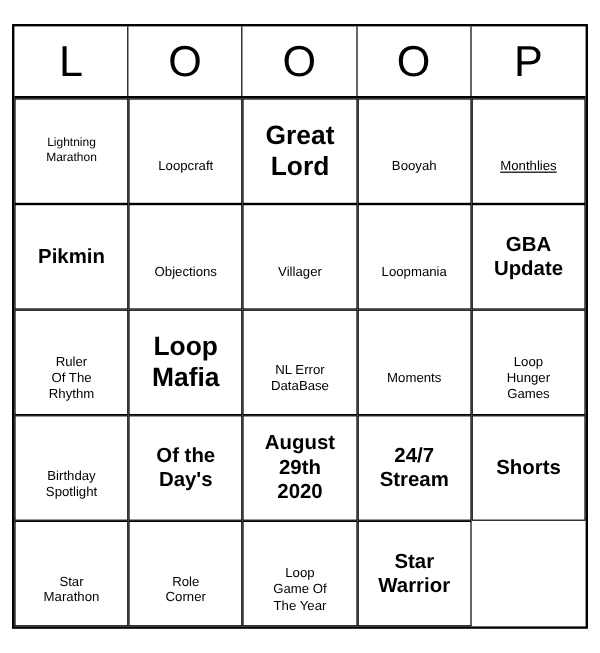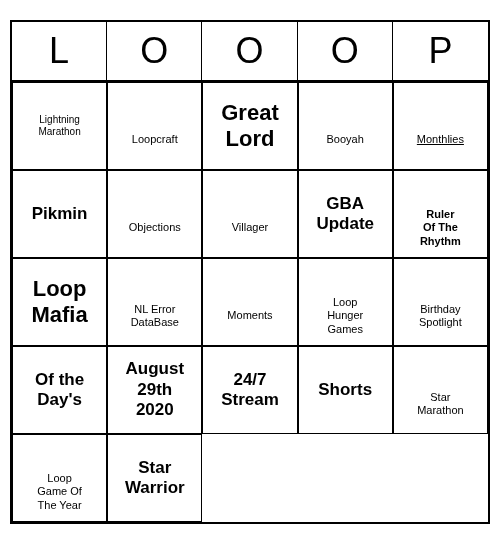--- a/index.html
+++ b/index.html
@@ -95,25 +95,28 @@
       <div class="cell">
         <span class="cell-text medium" style="white-space: pre-line;">Pikmin</span>
       </div>
       <div class="cell">
         <span class="cell-text small" style="white-space: pre-line;">Objections</span>
       </div>
       <div class="cell">
         <span class="cell-text small" style="white-space: pre-line;">Villager</span>
       </div>
       <div class="cell">
+        <span class="cell-text small" style="white-space: pre-line;">Loopmania</span>
+      </div>
+      <div class="cell">
         <span class="cell-text medium" style="white-space: pre-line;">GBA
 Update</span>
       </div>
       <div class="cell">
-        <span class="cell-text small" style="white-space: pre-line; font-weight: bold;">Ruler
+        <span class="cell-text small" style="white-space: pre-line;">Ruler
 Of The
 Rhythm</span>
       </div>
       <div class="cell">
         <span class="cell-text large" style="white-space: pre-line;">Loop
 Mafia</span>
       </div>
       <div class="cell">
         <span class="cell-text small" style="white-space: pre-line;">NL Error
 DataBase</span>
@@ -144,20 +147,24 @@
 Stream</span>
       </div>
       <div class="cell">
         <span class="cell-text medium" style="white-space: pre-line;">Shorts</span>
       </div>
       <div class="cell">
         <span class="cell-text small" style="white-space: pre-line;">Star
 Marathon</span>
       </div>
       <div class="cell">
+        <span class="cell-text small" style="white-space: pre-line;">Role
+Corner</span>
+      </div>
+      <div class="cell">
         <span class="cell-text small" style="white-space: pre-line;">Loop
 Game Of
 The Year</span>
       </div>
       <div class="cell">
         <span class="cell-text medium" style="white-space: pre-line;">Star
 Warrior</span>
       </div>
     </div>
 </div>

